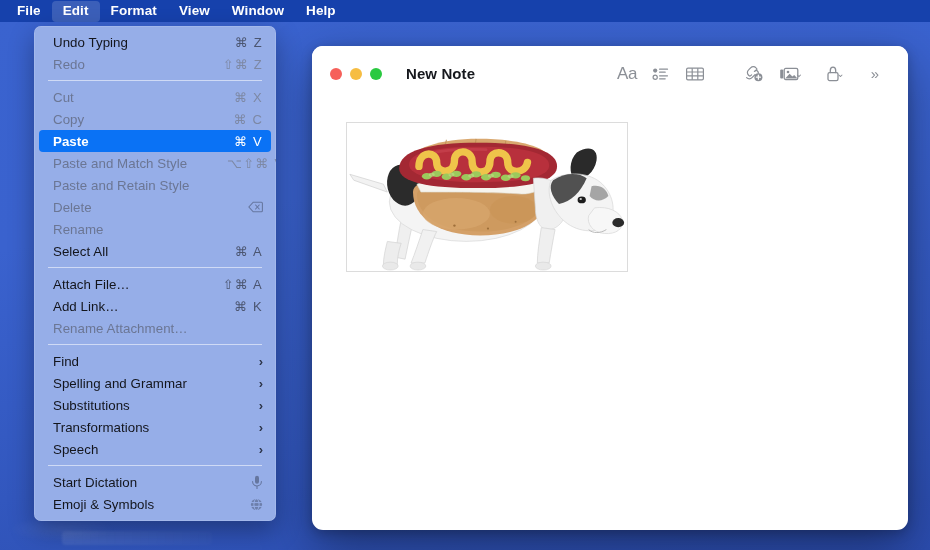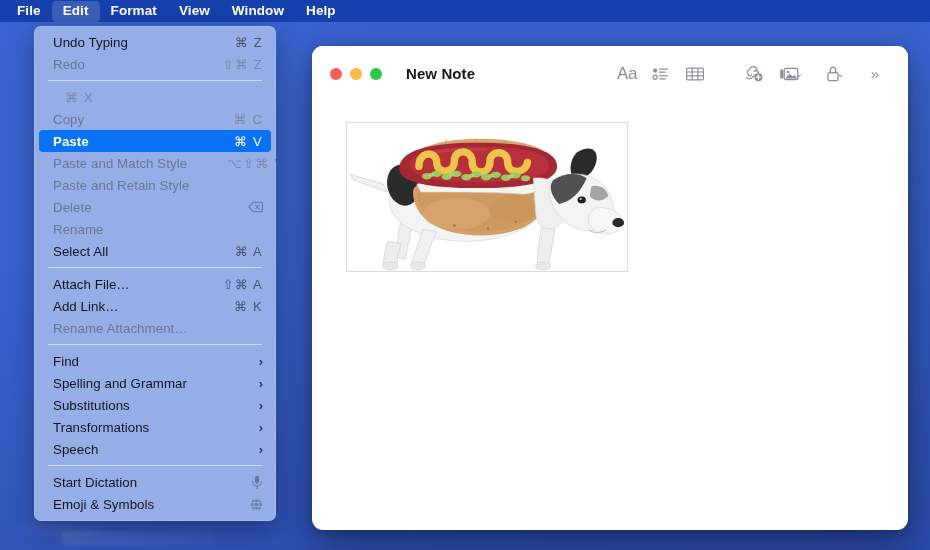--- a/index.html
+++ b/index.html
@@ -169,20 +169,21 @@
     <div class="row">
       <span class="lbl">Undo Typing</span>
       <span class="key">⌘ Z</span>
     </div>
     <div class="row dim">
       <span class="lbl">Redo</span>
       <span class="key">⇧⌘ Z</span>
     </div>
     <div class="sep"></div>
     <div class="row dim">
+      <span class="lbl">Cut</span>
       <span class="key">⌘ X</span>
     </div>
     <div class="row dim">
       <span class="lbl">Copy</span>
       <span class="key">⌘ C</span>
     </div>
     <div class="row sel">
       <span class="lbl">Paste</span>
       <span class="key">⌘ V</span>
     </div>

